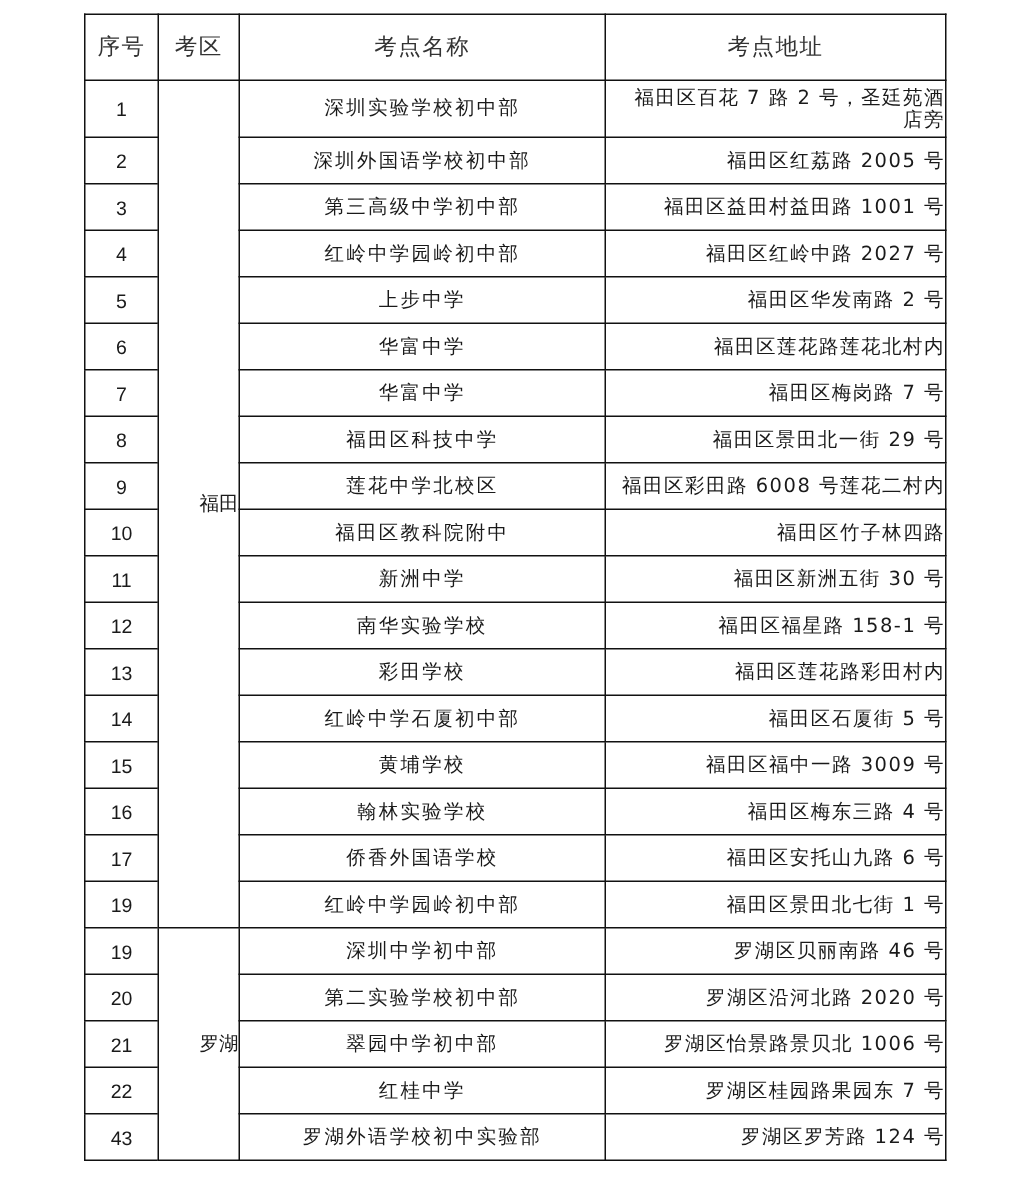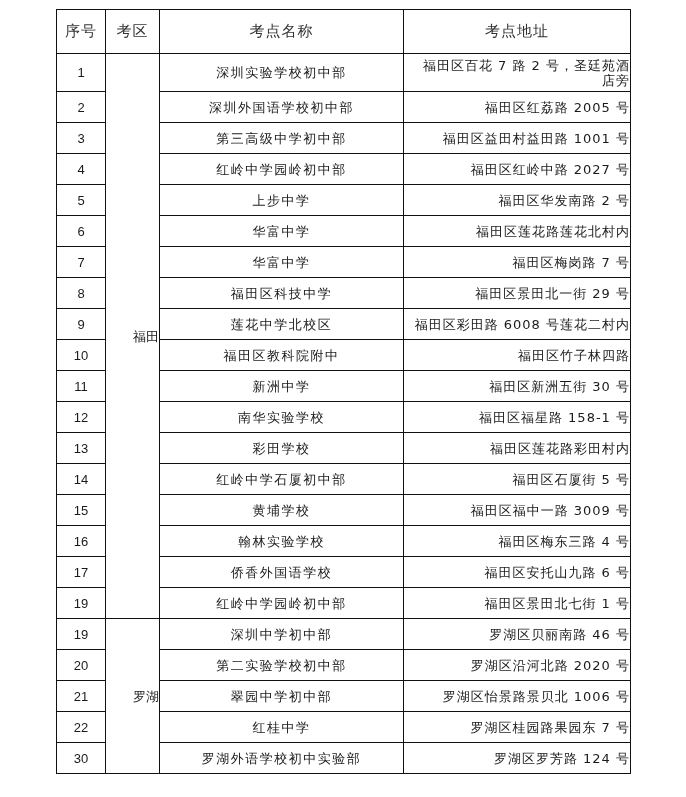--- a/index.html
+++ b/index.html
@@ -142,18 +142,18 @@
         <td class="num">21</td>
         <td class="name">翠园中学初中部</td>
         <td class="addr">罗湖区怡景路景贝北 1006 号</td>
       </tr>
       <tr>
         <td class="num">22</td>
         <td class="name">红桂中学</td>
         <td class="addr">罗湖区桂园路果园东 7 号</td>
       </tr>
       <tr>
-        <td class="num">30</td>
+        <td class="num">43</td>
         <td class="name">罗湖外语学校初中实验部</td>
         <td class="addr">罗湖区罗芳路 124 号</td>
       </tr>
     </tbody>
 </table>
 
 </body></html>

